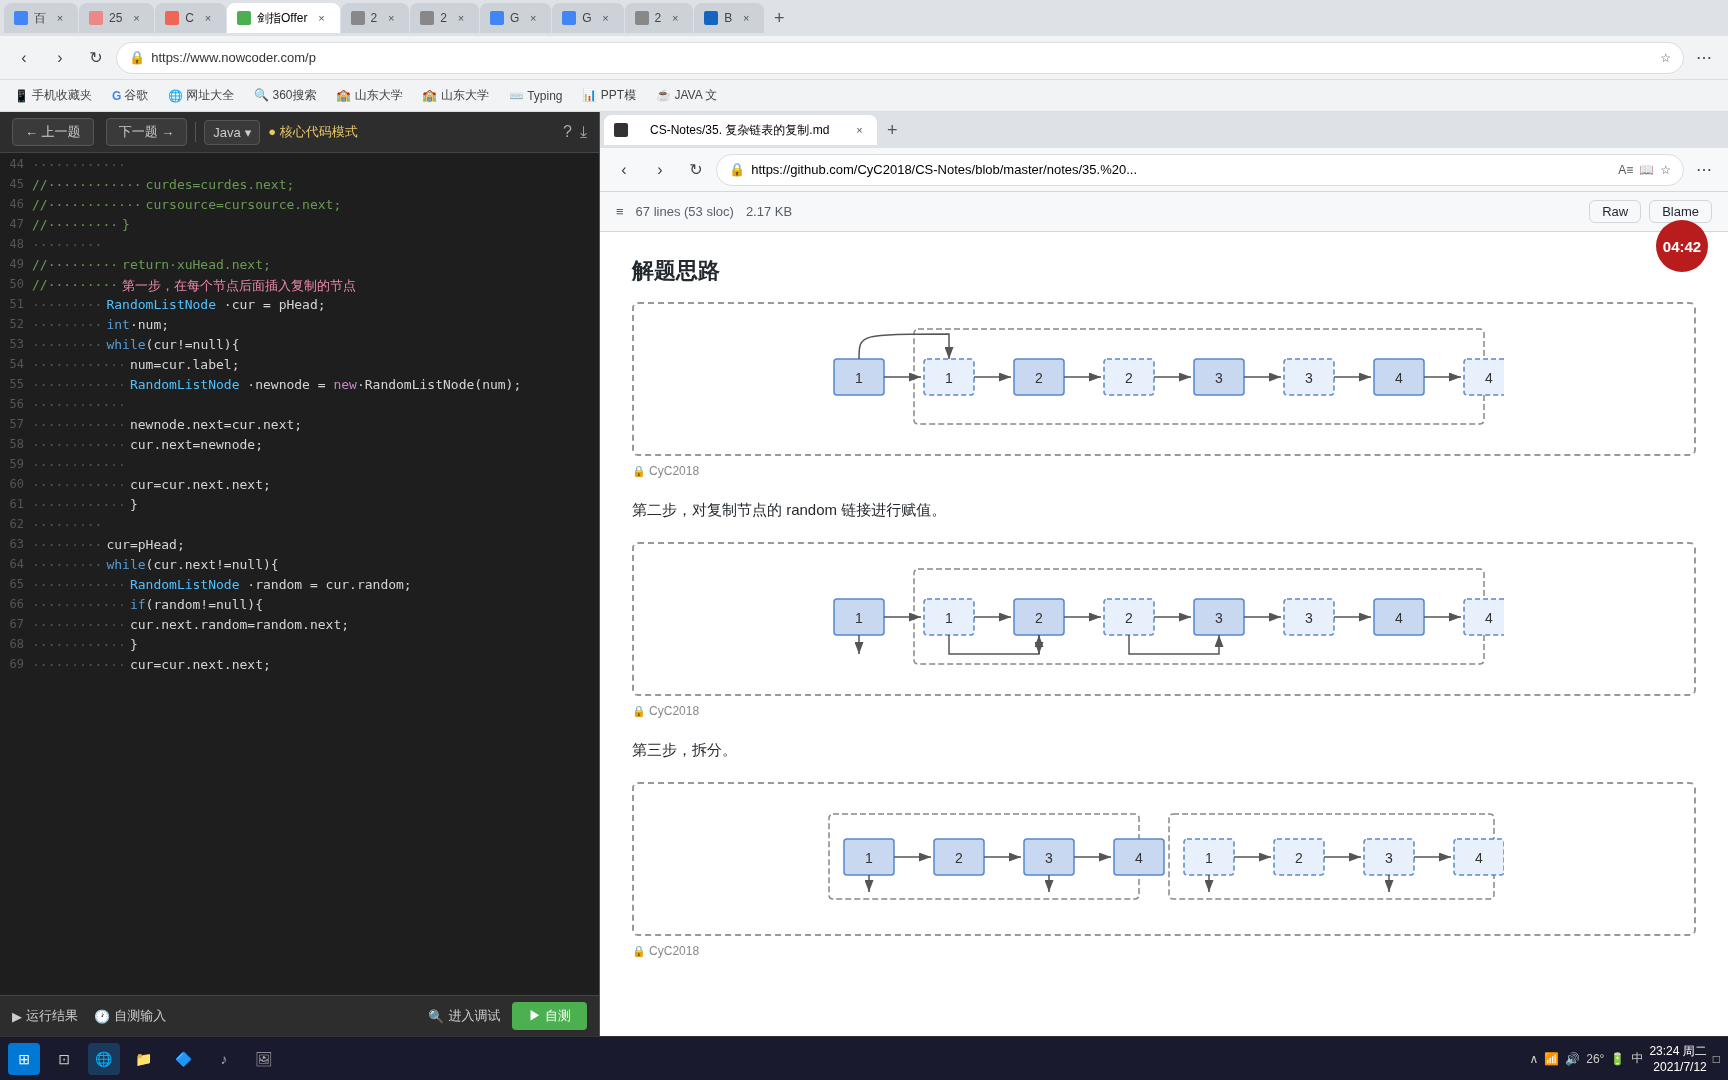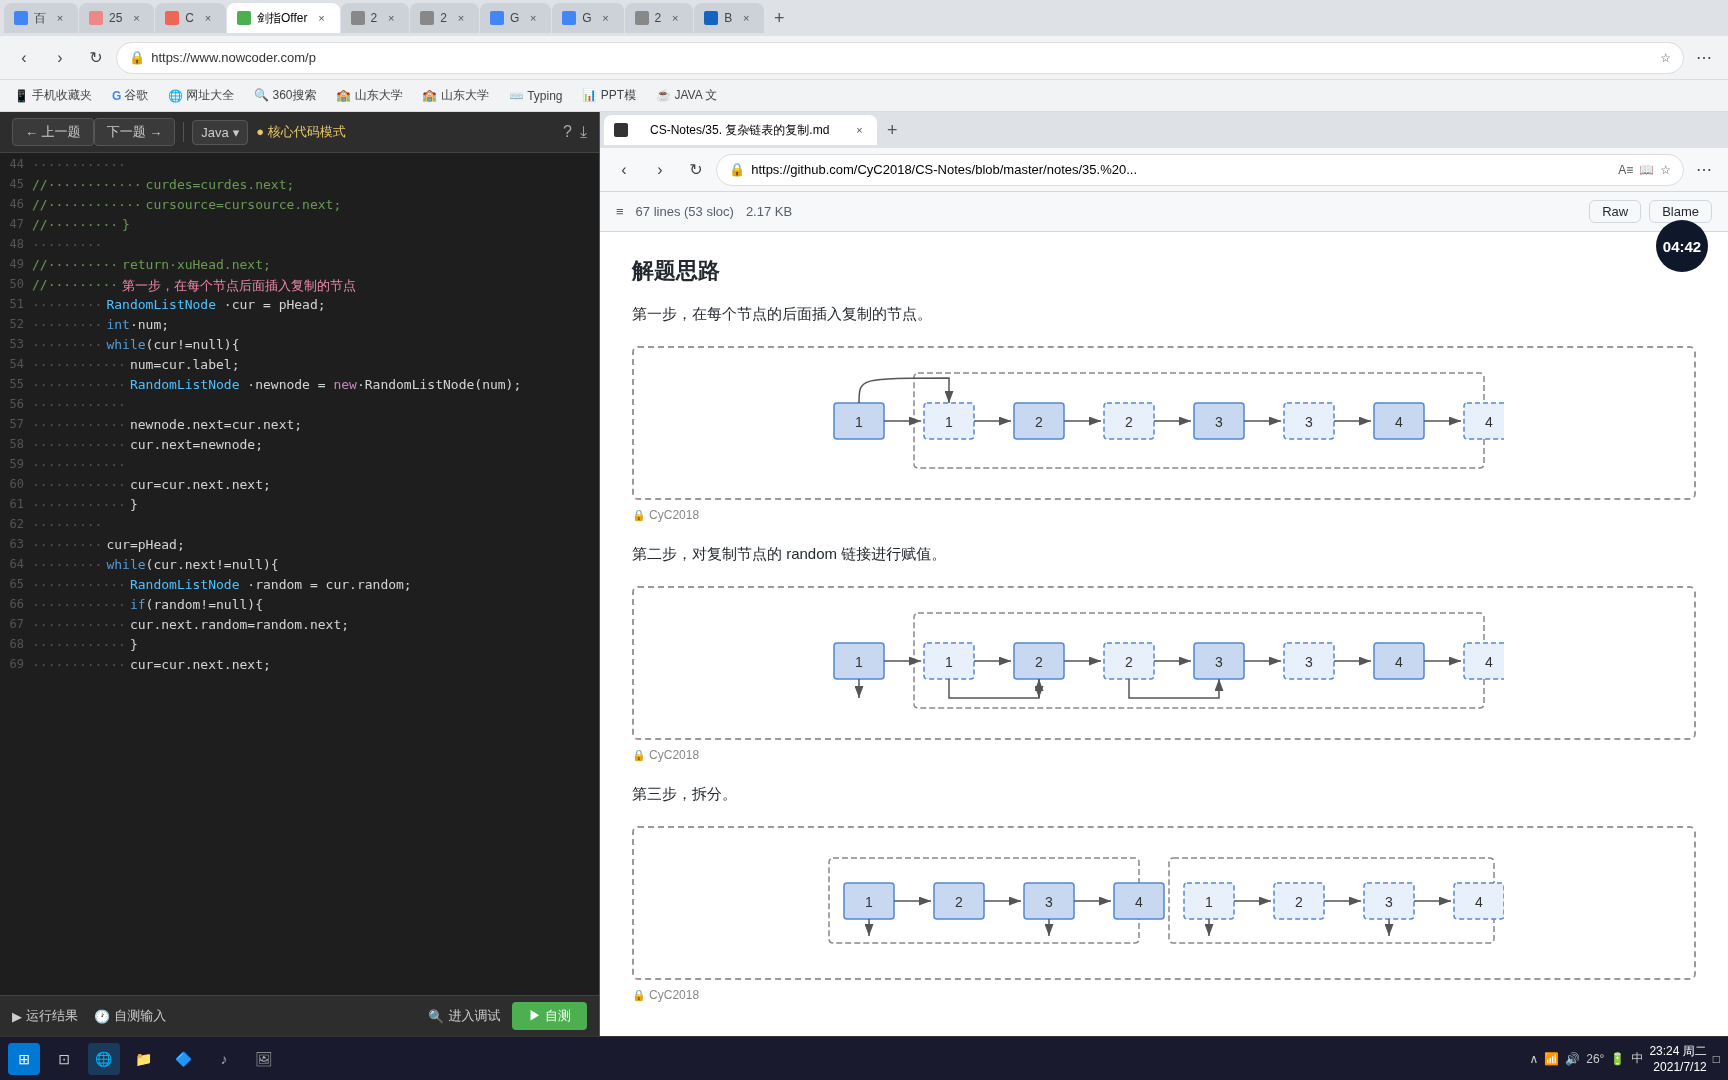--- a/index.html
+++ b/index.html
@@ -22,21 +22,21 @@
 
     .bookmarks-bar { height: 32px; display: flex; align-items: center; padding: 0 8px; gap: 8px; background: #f1f3f4; border-bottom: 1px solid #ddd; font-size: 12px; color: #444; overflow: hidden; }
     .bookmark-item { display: flex; align-items: center; gap: 3px; padding: 2px 6px; border-radius: 4px; cursor: pointer; white-space: nowrap; }
 
     
     .split-container { display: flex; flex: 1; overflow: hidden; }
 
     
     .left-pane { width: 600px; background: #1e1e1e; display: flex; flex-direction: column; flex-shrink: 0; border-right: 1px solid #555; }
     .left-toolbar { background: #2d2d2d; padding: 6px 12px; display: flex; align-items: center; gap: 8px; border-bottom: 1px solid #444; }
-    .nav-arrows { display: flex; gap: 0; text-align: center; }
+    .nav-arrows { display: flex; gap: 12px; text-align: center; }
     .nav-arrow-btn { background: #3a3a3a; border: 1px solid #555; border-radius: 4px; color: #ccc; padding: 4px 12px; font-size: 13px; cursor: pointer; }
     .lang-select { background: #3a3a3a; border: 1px solid #555; border-radius: 4px; color: #ccc; padding: 4px 8px; font-size: 13px; display: flex; gap: 4px; }
     .core-mode { color: #e8c76b; font-size: 13px; display: flex; align-items: center; gap: 4px; }
     .left-actions { margin-left: auto; display: flex; gap: 8px; }
     .left-action-btn { color: #aaa; font-size: 16px; cursor: pointer; }
 
     .code-area { flex: 1; overflow: auto; padding: 4px 0; font-family: 'Consolas', monospace; font-size: 13px; }
     .code-line { display: flex; min-height: 20px; }
     .line-num { color: #555; width: 32px; text-align: right; padding-right: 8px; flex-shrink: 0; user-select: none; font-size: 12px; }
     .line-dots { color: #555; flex-shrink: 0; padding-right: 4px; }
@@ -56,21 +56,21 @@
     .file-action-btn { border: 1px solid #d0d7de; border-radius: 6px; padding: 3px 12px; font-size: 13px; background: #f6f8fa; cursor: pointer; color: #24292f; }
 
     .right-content { flex: 1; overflow-y: auto; padding: 24px 32px; }
     .section-title { font-size: 22px; font-weight: bold; color: #24292f; margin-bottom: 16px; }
     .section-text { font-size: 15px; color: #24292f; margin-bottom: 20px; line-height: 1.6; }
 
     .diagram-container { border: 2px dashed #999; border-radius: 6px; padding: 20px; margin-bottom: 8px; display: flex; align-items: center; justify-content: center; position: relative; background: #fff; }
     .diagram-caption { font-size: 12px; color: #888; margin-bottom: 20px; padding-right: 4px; }
 
     
-    .timer-bubble { position: fixed; right: 20px; top: 220px; width: 52px; height: 52px; border-radius: 50%; background: #0f172a; color: #fff; display: flex; align-items: center; justify-content: center; font-size: 15px; font-weight: bold; z-index: 100; }
+    .timer-bubble { position: fixed; right: 20px; top: 220px; width: 52px; height: 52px; border-radius: 50%; background: #b91c1c; color: #fff; display: flex; align-items: center; justify-content: center; font-size: 15px; font-weight: bold; z-index: 100; }
 
     
     .taskbar { height: 44px; background: #1a1a2e; display: flex; align-items: center; padding: 0 8px; gap: 8px; flex-shrink: 0; border-top: 1px solid #333; }
     .taskbar-icon { width: 32px; height: 32px; border-radius: 4px; display: flex; align-items: center; justify-content: center; cursor: pointer; }
     .taskbar-time { color: #fff; font-size: 12px; text-align: right; }
   </style>
 </head>
 <body>
 
 <div class="browser-chrome">
@@ -407,21 +407,20 @@
       <span>2.17 KB</span>
       <div class="file-meta-actions">
         <div class="file-action-btn">Raw</div>
         <div class="file-action-btn">Blame</div>
       </div>
     </div>
 
     <div class="right-content">
       <h2 class="section-title">解题思路</h2>
 
-      <p class="section-text">第一步，在每个节点的后面插入复制的节点。</p>
 
       <div class="diagram-container">
         <svg width="680" height="110">
           <defs>
             <marker id="arr1" markerWidth="8" markerHeight="6" refX="8" refY="3" orient="auto">
               <polygon points="0 0, 8 3, 0 6" fill="#555"></polygon>
             </marker>
           </defs>
 
           <rect x="90" y="5" width="570" height="95" rx="4" ry="4" fill="none" stroke="#888" stroke-width="1.5" stroke-dasharray="6,3"></rect>

